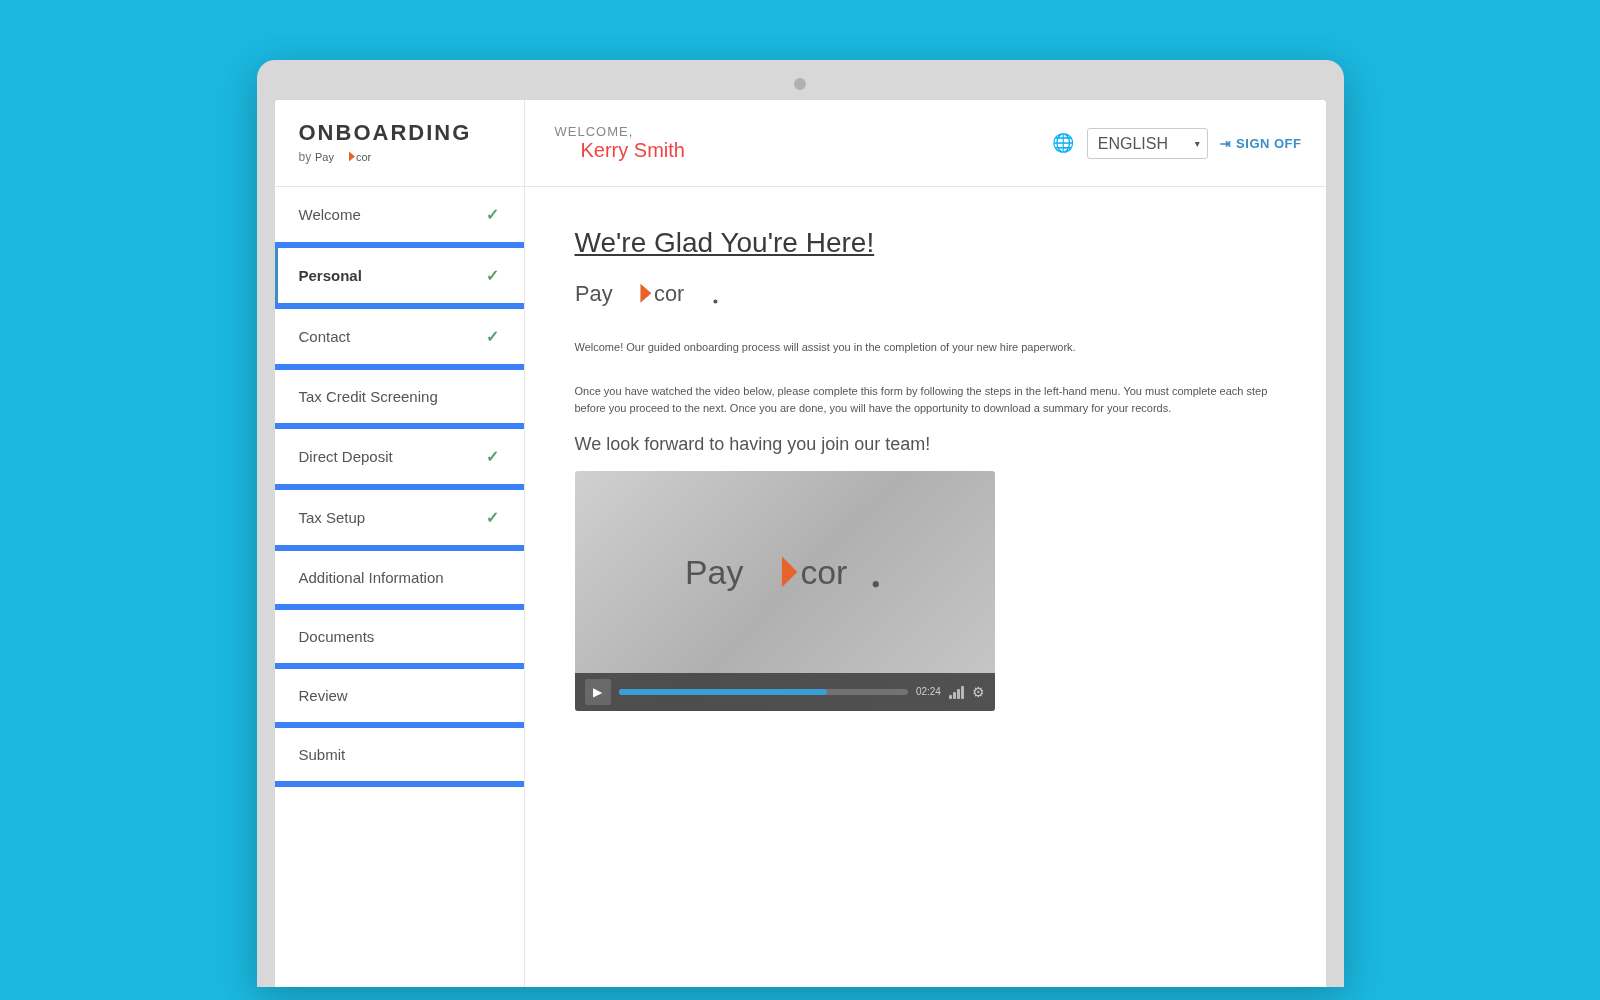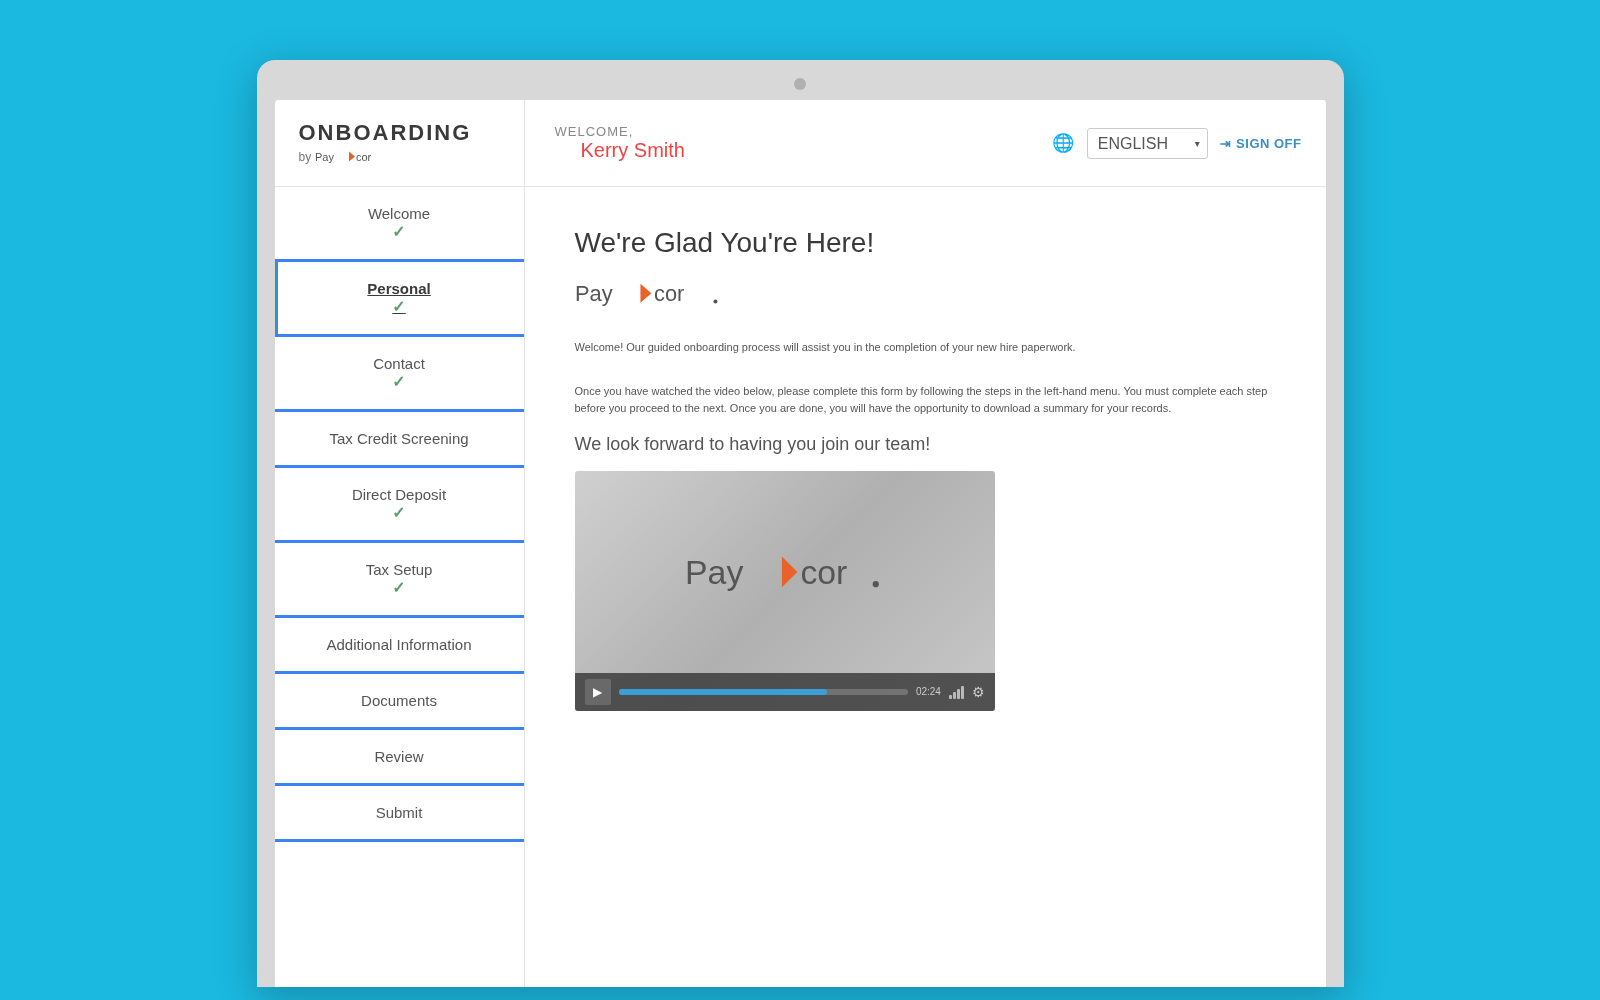--- a/index.html
+++ b/index.html
@@ -146,33 +146,31 @@
     .sidebar {
       width: 250px;
       min-width: 250px;
       background: #fff;
       border-right: 1px solid #e5e5e5;
       padding: 0;
     }
     .sidebar-item {
       display: flex;
       align-items: center;
-      justify-content: center;
+      justify-content: space-between;
       padding: 18px 24px;
-      border-bottom: 3px solid #3b82f6;
+      border-bottom: 6px solid #3b82f6;
       cursor: pointer;
       position: relative;
       font-size: 15px;
       color: #555;
-      flex-direction: column;
     }
     .sidebar-item.active {
       font-weight: 700;
       color: #3a3a3a;
-      text-decoration: underline;
     }
     .sidebar-item.active::before {
       content: '';
       position: absolute;
       left: 0;
       top: 0;
       bottom: 0;
       width: 3px;
       background: #3a8fc8;
     }
@@ -186,20 +184,21 @@
     .content-area {
       flex: 1;
       padding: 40px 50px;
       background: #fff;
     }
     .page-title {
       font-size: 28px;
       font-weight: 300;
       color: #3a3a3a;
       margin-bottom: 16px;
+      text-decoration: underline;
     }
     .paycor-logo-large {
       display: flex;
       align-items: center;
       margin-bottom: 16px;
     }
     .content-body {
       max-width: 780px;
     }
     .content-para {

